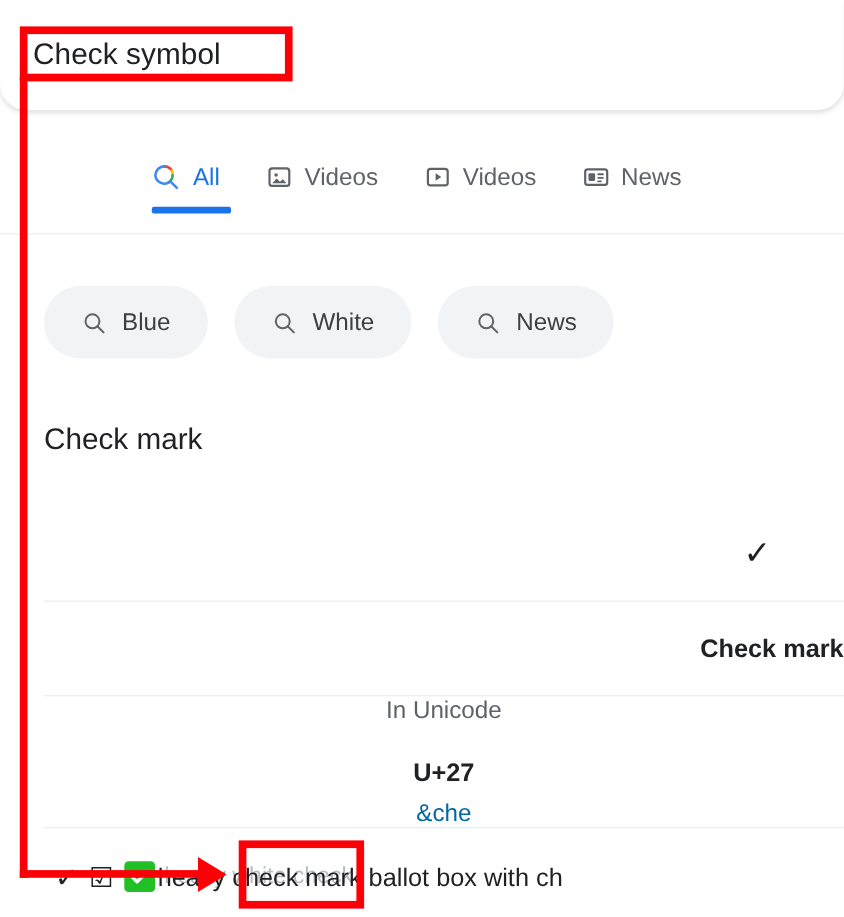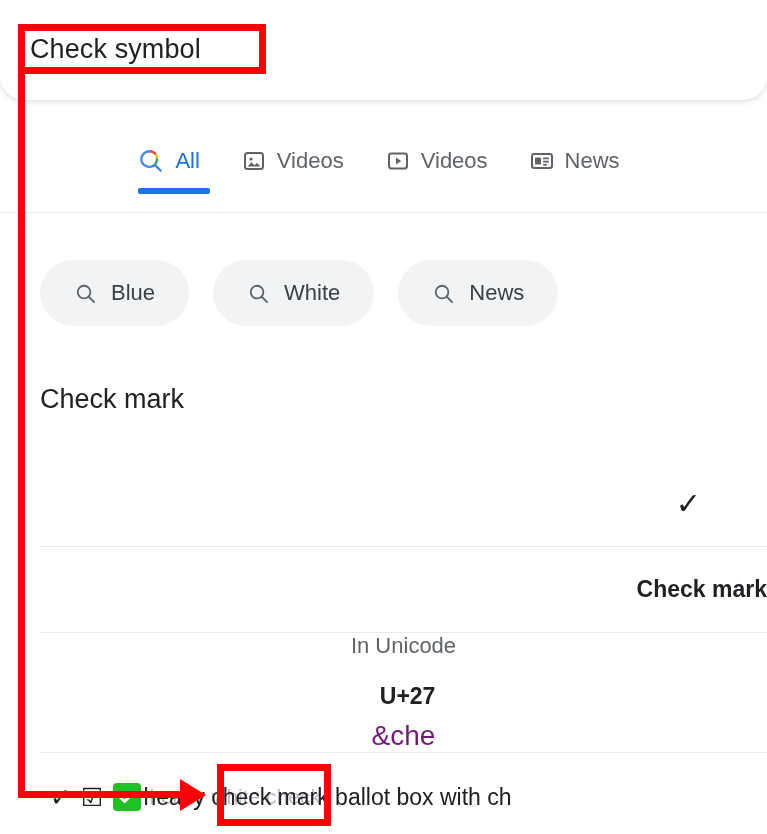--- a/index.html
+++ b/index.html
@@ -188,32 +188,32 @@
     flex-direction: column;
   }
   .kp-label {
     font-size: 22px;
     color: #5f6368;
     white-space: nowrap;
   }
   .kp-unicode-values {
     display: flex;
     flex-direction: column;
-    align-items: flex-end;
+    align-items: center;
     gap: 10px;
     white-space: nowrap;
   }
   .kp-unicode-code {
     font-size: 23px;
     font-weight: bold;
     color: #202124;
   }
   .kp-unicode-entity {
-    font-size: 28px;
-    color: #701a75;
+    font-size: 22px;
+    color: #0369a1;
   }
 
   
   .symbol-strip {
     position: absolute;
     left: 40px;
     top: 760px;
     width: 727px;
     height: 74px;
     display: flex;

